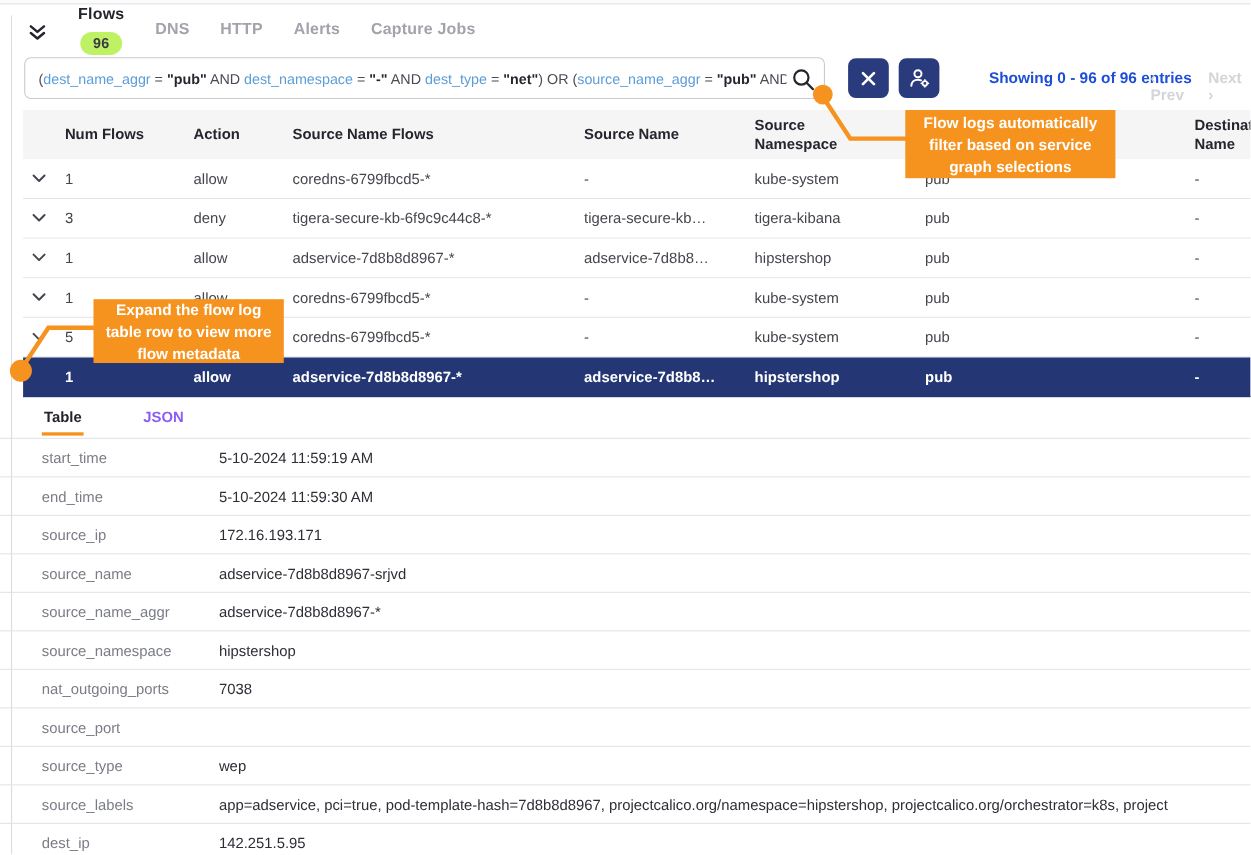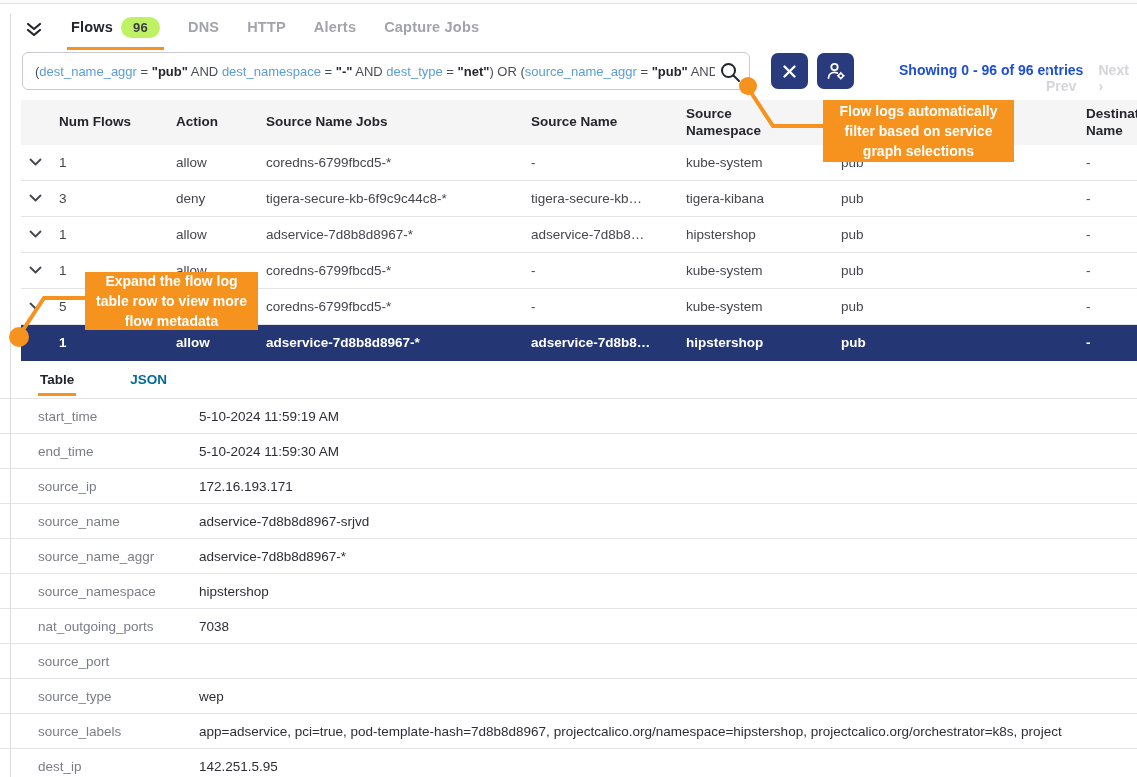--- a/index.html
+++ b/index.html
@@ -8,21 +8,21 @@
     font-family:"Liberation Sans", sans-serif;
     background:#fff; color:#33343b; overflow:hidden; position:relative;
   }
   .page { position:absolute; inset:0; background:#fff; overflow:hidden; }
   .top-sliver { position:absolute; top:0; left:0; right:0; height:4px; background:#fbfbfc; border-bottom:1px solid #e3e3e8; }
   .left-border { position:absolute; top:14px; left:10px; bottom:0; width:1px; background:#dcdce0; }
 
   
   .tabbar { position:absolute; top:14px; left:11px; right:0; height:32px; display:flex; align-items:center; background:#fff; }
   .collapse-btn { width:46px; display:flex; justify-content:center; align-items:center; cursor:pointer; }
-  .tab { position:relative; display:flex; align-items:center; gap:8px; padding:4px 14px 10px 14px; font-size:14.5px; font-weight:700; color:#a2a3ab; cursor:pointer; letter-spacing:.2px; }
+  .tab { position:relative; display:flex; align-items:center; gap:8px; padding:4px 14px 10px 14px; font-size:14.5px; font-weight:700; color:#a2a3ab; cursor:pointer; letter-spacing:.2px;flex-direction:column; }
   .tab.active { color:#23252d; }
   .tab.active::after { content:""; position:absolute; left:10px; right:10px; bottom:-2px; height:3px; background:#f6921e; }
   .tab-badge { background:#bef264; color:#3a3b42; font-size:13px; font-weight:600; border-radius:13px; padding:3px 12px; }
 
   
   .filterbar { position:absolute; top:46px; left:0; right:0; height:54px; }
   .query-box { position:absolute; left:22px; top:6px; width:728px; height:38px; border:1px solid #c9cad1; border-radius:6px; background:#fff; display:flex; align-items:center; padding:0 34px 0 12px; overflow:hidden; }
   .query-text { white-space:nowrap; overflow:hidden; font-size:13px; color:#4a4c55; }
   .query-text .f { color:#5b9dd8; }
   .query-text .v { color:#26272e; font-weight:700; }
@@ -42,21 +42,21 @@
   .fhead .cell { line-height:1.25; padding-right:18px; }
   .fbody .frow { height:36px; border-bottom:1px solid #e4e4e8; font-size:13.5px; color:#45464d; background:#fff; cursor:pointer; }
   .cell { padding-right:10px; white-space:nowrap; overflow:hidden; }
   .exp-cell { display:flex; justify-content:center; align-items:center; }
   .frow.selected { background:#243774; color:#fff; font-weight:700; border-bottom:1px solid #243774; }
   .frow.selected .cell { color:#fff; }
 
   
   .detail { position:absolute; top:361px; left:0; right:0; }
   .dtabs { height:37px; display:flex; align-items:center; padding-left:38px; gap:52px; }
-  .dtab { position:relative; font-size:13.5px; font-weight:700; color:#0369a1; padding:6px 2px; cursor:pointer; }
+  .dtab { position:relative; font-size:13.5px; font-weight:700; color:#8b5cf6; padding:6px 2px; cursor:pointer; }
   .dtab.active { color:#23252d; }
   .dtab.active::after { content:""; position:absolute; left:0; right:0; bottom:-3px; height:3px; background:#f6921e; }
   .drow { display:flex; height:35px; align-items:center; border-top:1px solid #e4e4e8; font-size:13.5px; }
   .dlabel { width:199px; padding-left:38px; color:#7b7d86; flex:none; }
   .dvalue { color:#2d2e36; white-space:nowrap; overflow:hidden; flex:1; }
 
   
   .tip { position:absolute; background:#f6921e; color:#fff; font-size:14px; font-weight:600; text-align:center; display:flex; align-items:center; justify-content:center; line-height:1.45; z-index:30; padding:6px 10px; }
   .tip1 { left:823px; top:100px; width:191px; height:62px; }
   .tip2 { left:85px; top:272px; width:173px; height:58px;padding-left:10px; }
@@ -136,21 +136,21 @@
       <span><span>‹</span> <span>Prev</span></span>
       <span><span>Next</span> <span>›</span></span>
     </div>
   </div>
 
   <div class="flowtable">
     <div class="frow fhead">
       <div class="cell"></div>
       <div class="cell" style="white-space:normal">Num Flows</div>
       <div class="cell">Action</div>
-      <div class="cell">Source Name Jobs</div>
+      <div class="cell">Source Name Flows</div>
       <div class="cell">Source Name</div>
       <div class="cell" style="white-space:normal;max-width:120px">Source Namespace</div>
       <div class="cell">Dest Name Aggr</div>
       <div class="cell" style="white-space:normal;max-width:110px">Destination Name</div>
     </div>
 
     <div class="fbody">
 
       <div class="frow">
         <div class="cell exp-cell">

